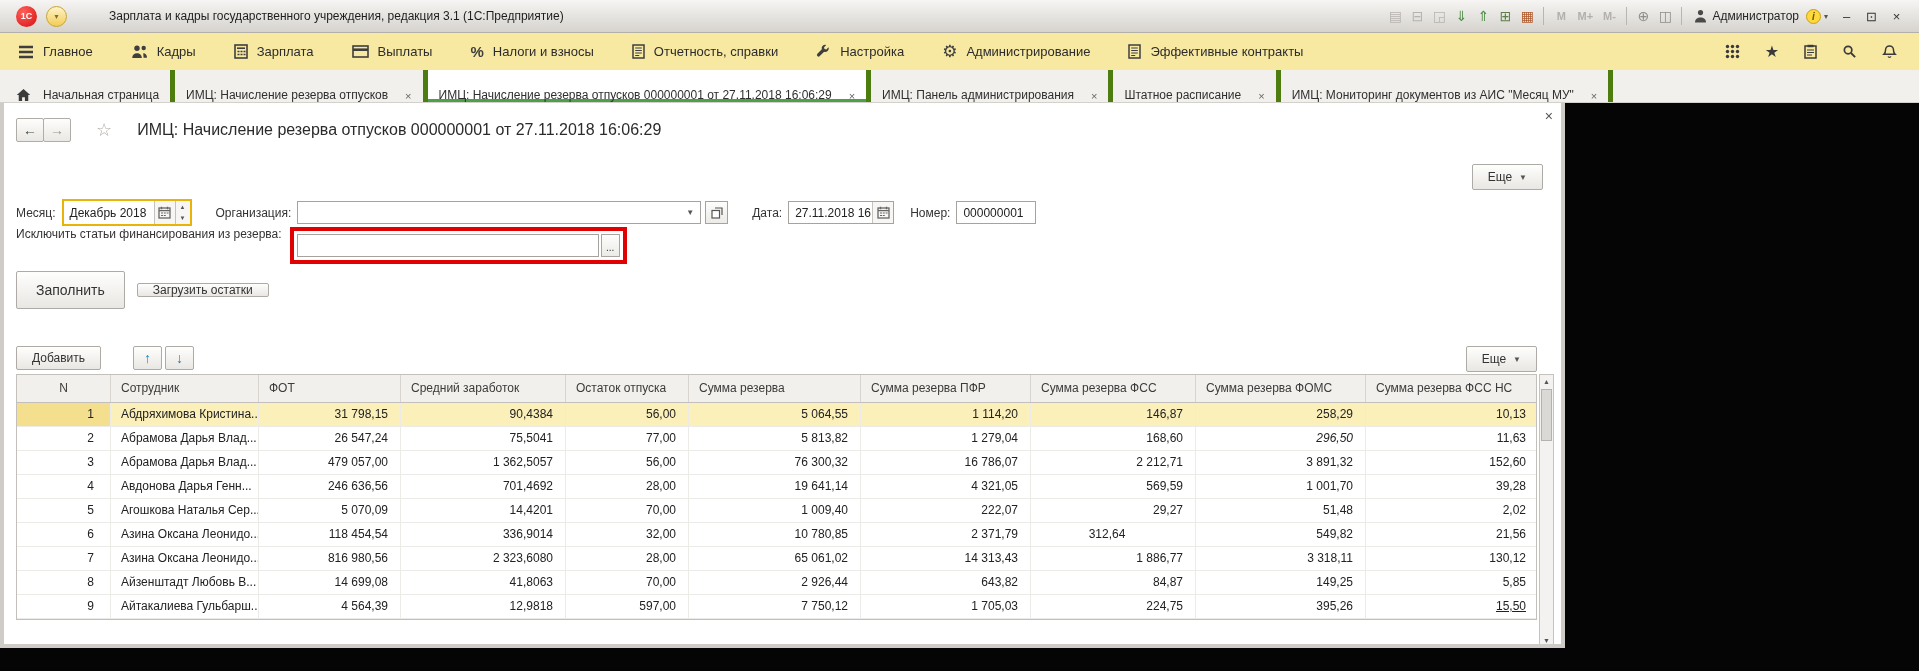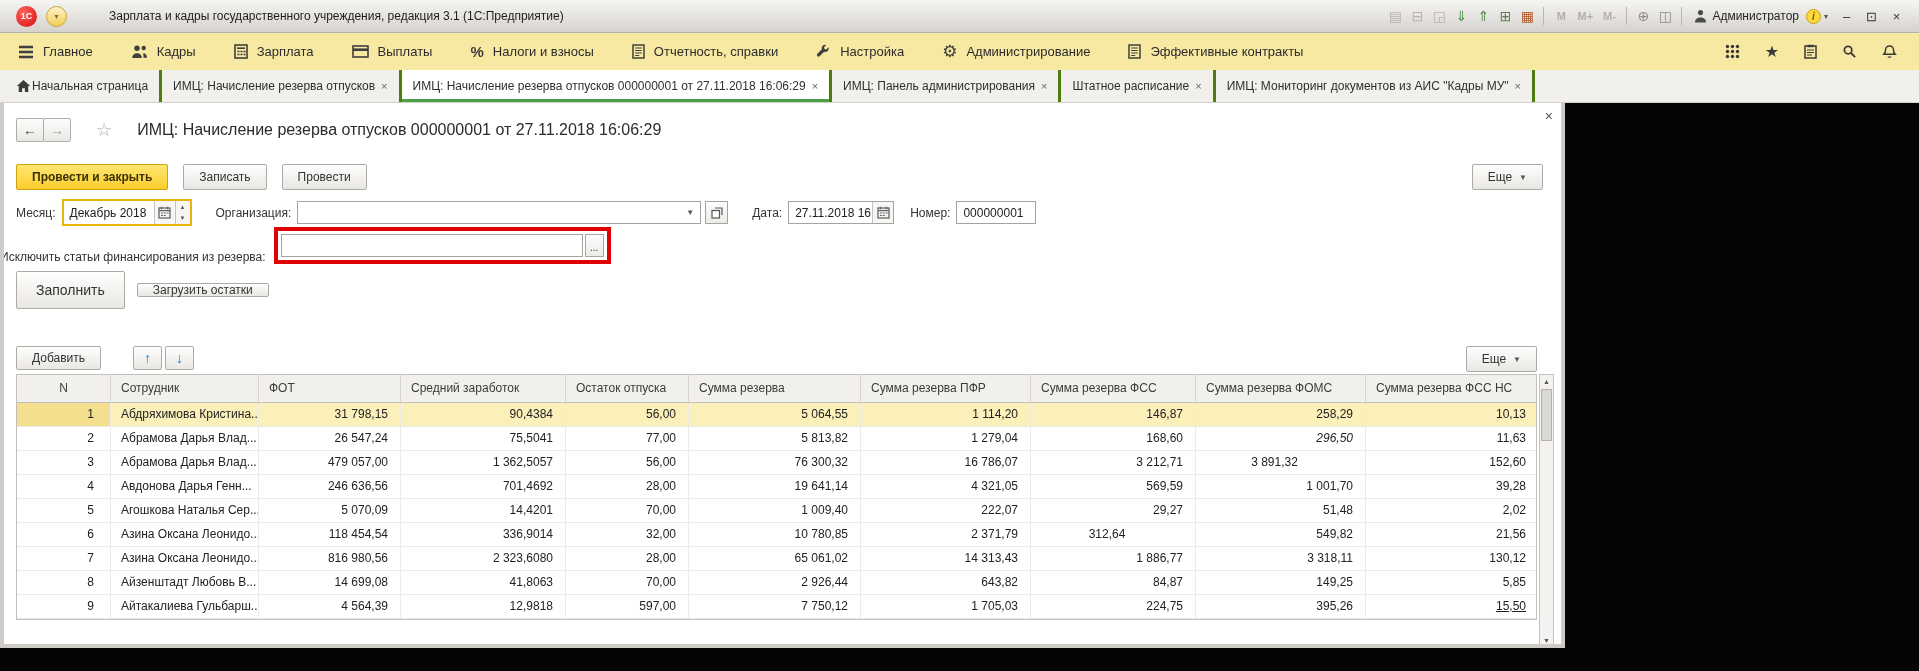--- a/index.html
+++ b/index.html
@@ -33,21 +33,21 @@
 .menu-items{display:flex;align-items:center;gap:38px}
 .menu-item{display:flex;align-items:center;gap:9px;font-size:13px;color:#2c2c2c;white-space:nowrap}
 .menu-right{margin-left:auto;display:flex;align-items:center;gap:25px;margin-right:4px}
 .ici{display:inline-flex;align-items:center;line-height:1}
 .txt-ic{font-size:15px;font-weight:bold;color:#3f3f3f}
 .gear-g{font-size:17px;color:#3f3f3f}
 .star-g{font-size:16px;color:#3a3a3a}
 
 
 .tabbar{position:absolute;left:0;top:70px;width:1919px;height:33px;background:#f2f0ed;border-bottom:1px solid #d4d1cc;display:flex;align-items:stretch;padding-left:5px}
-.tab{display:flex;align-items:center;padding:0 11px;border-right:3px solid #4d7c0f;font-size:12px;color:#2f2f2f;gap:1px;white-space:nowrap}
+.tab{display:flex;align-items:flex-end;padding:0 11px;border-right:5px solid #4d7c0f;font-size:12px;color:#2f2f2f;gap:12px;white-space:nowrap}
 .tab.active{background:#fff;box-shadow:inset 0 -3px 0 #4aa147}
 .tab-x{font-size:11px;color:#666;margin-left:5px}
 
 
 .content{position:absolute;left:0;top:103px;width:1565px;height:545px;background:#fff;overflow:hidden}
 .edge{position:absolute;background:#cfccc7;z-index:5}
 #edge-l{left:0;top:103px;width:4px;height:545px}
 #edge-r{left:1561px;top:103px;width:4px;height:545px}
 #edge-b{left:0;top:644px;width:1565px;height:4px}
 
@@ -76,21 +76,21 @@
 .spin{display:flex;flex-direction:column;width:15px;border-left:1px solid #c6c3be;background:#f7f6f4}
 .spin span{flex:1;display:flex;align-items:center;justify-content:center;font-size:6px;color:#555}
 .combo{width:404px;margin-right:4px}
 .combo .fld-text{flex:1}
 .combo-arr{width:20px;text-align:center;font-size:8px;color:#555}
 .sq-btn{width:23px;height:23px;border:1px solid #a6a39e;background:linear-gradient(#fdfdfc,#ecebe7);display:inline-flex;align-items:center;justify-content:center}
 .gap24{width:24px}.gap16{width:16px}
 .date-fld{width:106px}
 .num-fld{width:80px}
 
-.exclude-row{position:absolute;top:124px;left:0;display:flex;align-items:flex-end;font-size:12px;color:#333}
+.exclude-row{position:absolute;top:124px;left:16px;display:flex;align-items:flex-start;font-size:12px;color:#333}
 .red-box{margin-left:8px;border:4px solid #e00202;background:#fff;display:flex;align-items:center;padding:3px;gap:2px}
 .red-box .fld{width:302px}
 .dots-btn{width:19px;height:23px;border:1px solid #a9a6a1;background:linear-gradient(#fdfdfc,#ecebe7);font-size:10px;color:#333;display:flex;align-items:flex-end;justify-content:center;padding-bottom:3px}
 
 .fill-row{position:absolute;top:168px;left:16px;display:flex;align-items:center;gap:12px}
 .btn-big{height:29px;padding:18px 19px;font-size:14px}
 .btn-sm2{height:14px}
 
 .detail-tabs{position:absolute;top:206px;left:16px;width:1533px;height:29px;display:flex;align-items:flex-end;border-bottom:1px solid #a9a6a1}
 .dtab{height:28px;padding:0 14px;display:flex;align-items:center;font-size:12px;color:#333;border:1px solid #b0ada8;border-bottom:none;background:#eae8e4;border-radius:2px 2px 0 0;white-space:nowrap}
@@ -314,46 +314,41 @@
       </div>
       <div class="tab" data-name="tab-3">
         <span data-name="tab-label">ИМЦ: Панель администрирования</span>
         <span class="tab-x" data-name="tab-close-icon">×</span>
       </div>
       <div class="tab" data-name="tab-4">
         <span data-name="tab-label">Штатное расписание</span>
         <span class="tab-x" data-name="tab-close-icon">×</span>
       </div>
       <div class="tab" data-name="tab-5">
-        <span data-name="tab-label">ИМЦ: Мониторинг документов из АИС "Кадры МУ"</span>
+        <span data-name="tab-label">ИМЦ: Мониторинг документов из АИС "Месяц МУ"</span>
         <span class="tab-x" data-name="tab-close-icon">×</span>
       </div>
     </div>
 
   <div class="content" data-name="document-form">
     <span class="page-close" data-name="form-close-icon">×</span>
 
     <div class="page-head" data-name="page-header">
       <span class="nav" data-name="history-nav">
         <span class="nav-btn" data-name="back-button">
             <span data-name="arrow-left-icon">←</span>
           </span>
         <span class="nav-btn fwd" data-name="forward-button">
             <span data-name="arrow-right-icon">→</span>
           </span>
       </span>
       <span class="fav" data-name="favorite-star-icon">☆</span>
       <span class="pg-title" data-name="page-title">ИМЦ: Начисление резерва отпусков 000000001 от 27.11.2018 16:06:29</span>
     </div>
 
-    <div class="cmd-row" data-name="command-bar">
-      <span class="btn btn-primary" data-name="post-and-close-button">Провести и закрыть</span>
-      <span class="btn" data-name="write-button">Записать</span>
-      <span class="btn" data-name="post-button">Провести</span>
-    </div>
     <span class="btn more-top" data-name="more-button">
         <span>Еще</span>
         <span class="more-arr" data-name="chevron-down-icon">▼</span>
       </span>
 
     <div class="row-fields" data-name="header-fields">
       <span class="lbl" data-name="month-label">Месяц:</span>
       <span class="focus-ring" data-name="month-field">
         <span class="in" data-name="month-input">Декабрь 2018</span>
         <span class="fld-btn" data-name="month-calendar-button">
@@ -478,22 +473,22 @@
             <div class="g-cell a-right" data-name="table-cell" style="width: 172px;">11,63</div>
           </div>
           <div class="g-row" data-name="table-row">
             <div class="g-cell a-num" data-name="table-cell" style="width: 94px;">3</div>
             <div class="g-cell a-left" data-name="table-cell" style="width: 148px;">Абрамова Дарья Влад...</div>
             <div class="g-cell a-right" data-name="table-cell" style="width: 142px;">479 057,00</div>
             <div class="g-cell a-right" data-name="table-cell" style="width: 165px;">1 362,5057</div>
             <div class="g-cell a-right" data-name="table-cell" style="width: 123px;">56,00</div>
             <div class="g-cell a-right" data-name="table-cell" style="width: 172px;">76 300,32</div>
             <div class="g-cell a-right" data-name="table-cell" style="width: 170px;">16 786,07</div>
-            <div class="g-cell a-right" data-name="table-cell" style="width: 165px;">3 212,71</div>
-            <div class="g-cell a-right" data-name="table-cell" style="width: 170px; text-align: center;">3 891,32</div>
+            <div class="g-cell a-right" data-name="table-cell" style="width: 165px;">2 212,71</div>
+            <div class="g-cell a-right" data-name="table-cell" style="width: 170px;">3 891,32</div>
             <div class="g-cell a-right" data-name="table-cell" style="width: 172px;">152,60</div>
           </div>
           <div class="g-row" data-name="table-row">
             <div class="g-cell a-num" data-name="table-cell" style="width: 94px;">4</div>
             <div class="g-cell a-left" data-name="table-cell" style="width: 148px;">Авдонова Дарья Генн...</div>
             <div class="g-cell a-right" data-name="table-cell" style="width: 142px;">246 636,56</div>
             <div class="g-cell a-right" data-name="table-cell" style="width: 165px;">701,4692</div>
             <div class="g-cell a-right" data-name="table-cell" style="width: 123px;">28,00</div>
             <div class="g-cell a-right" data-name="table-cell" style="width: 172px;">19 641,14</div>
             <div class="g-cell a-right" data-name="table-cell" style="width: 170px;">4 321,05</div>

